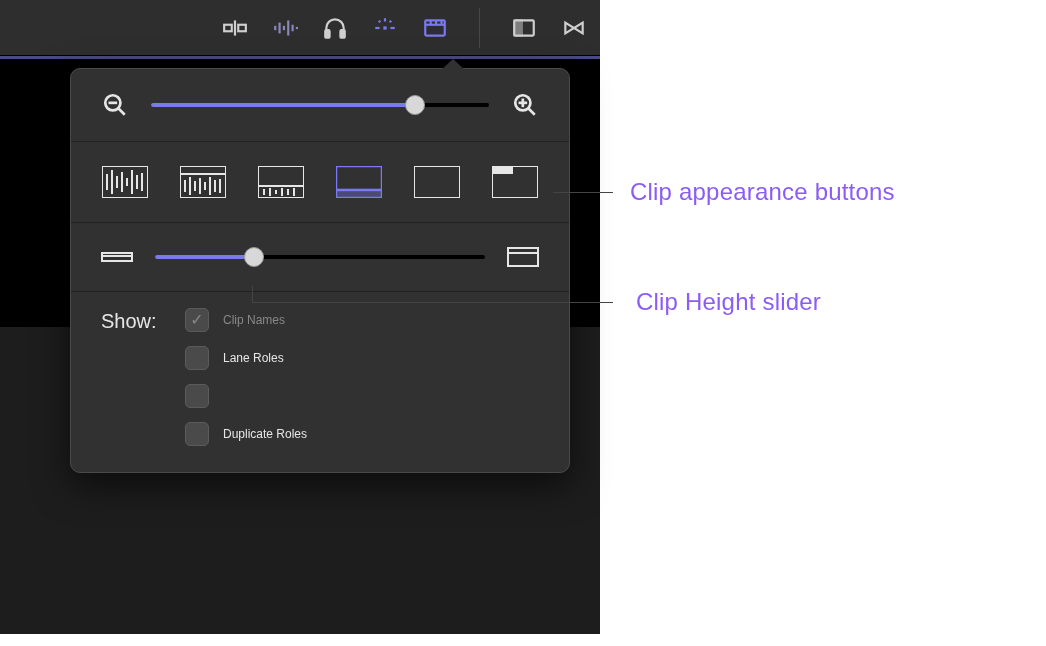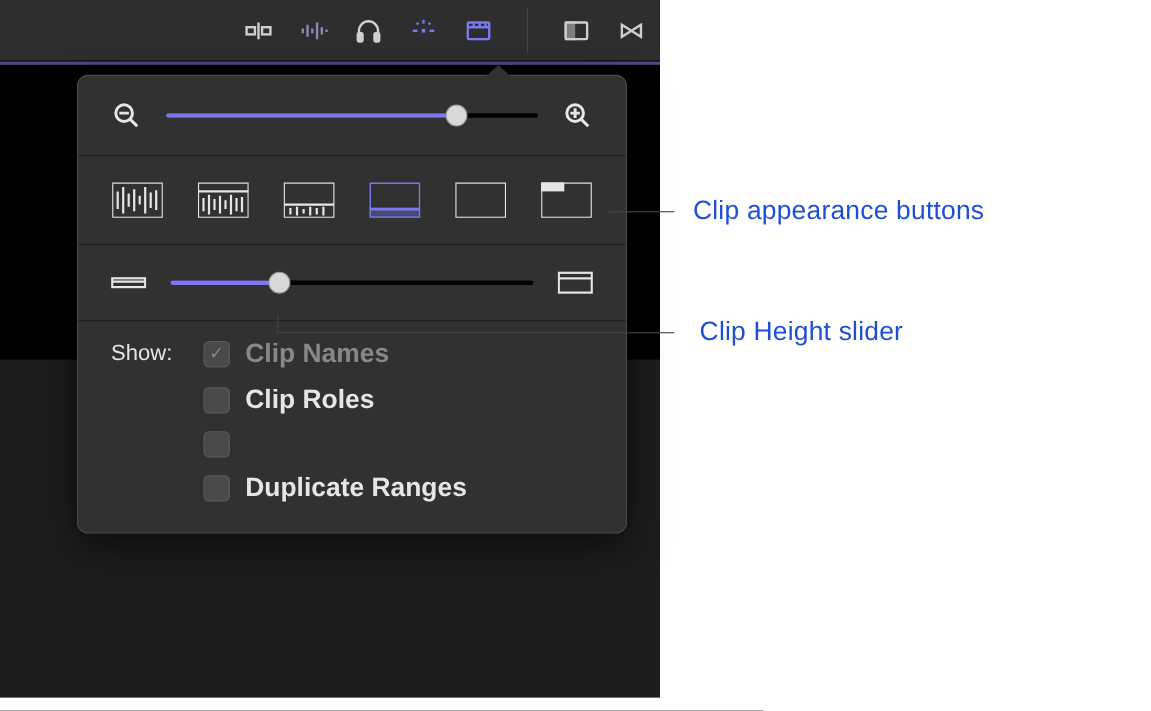--- a/index.html
+++ b/index.html
@@ -201,29 +201,28 @@
     border: 1px solid #5b5b5b;
     display: flex;
     align-items: center;
     justify-content: center;
     color: #888;
     font-size: 16px;
     line-height: 1;
   }
   .show-item-label {
     color: #e6e6e6;
-    font-size: 24px;
-    font-weight: bold;
+    font-size: 12px;
   }
   .show-item.disabled .show-item-label { color: #888; }
   
   .callout {
     position: absolute;
     font-size: 24px;
-    color: #1d4ed8;
+    color: #8b5cf6;
     letter-spacing: 0.2px;
   }
   .callout-line {
     position: absolute;
     height: 1px;
     background: #444;
   }
 </style>
 </head>
 <body>
@@ -404,28 +403,28 @@
 
     <div class="show-row">
       <div class="show-label">Show:</div>
       <div class="show-list" id="show-list">
           <div class="show-item disabled">
             <div class="checkbox">✓</div>
             <span class="show-item-label">Clip Names</span>
           </div>
           <div class="show-item">
             <div class="checkbox"></div>
-            <span class="show-item-label">Clip Roles</span>
+            <span class="show-item-label">Lane Roles</span>
           </div>
           <div class="show-item">
             <div class="checkbox"></div>
           </div>
           <div class="show-item">
             <div class="checkbox"></div>
-            <span class="show-item-label">Duplicate Ranges</span>
+            <span class="show-item-label">Duplicate Roles</span>
           </div>
         </div>
     </div>
 
   </div>
 </div>
 
 <div class="callout-line" style="left:553px; top:192px; width:60px;"></div>
 <div class="callout" style="left:630px; top:178px;">Clip appearance buttons</div>
 

